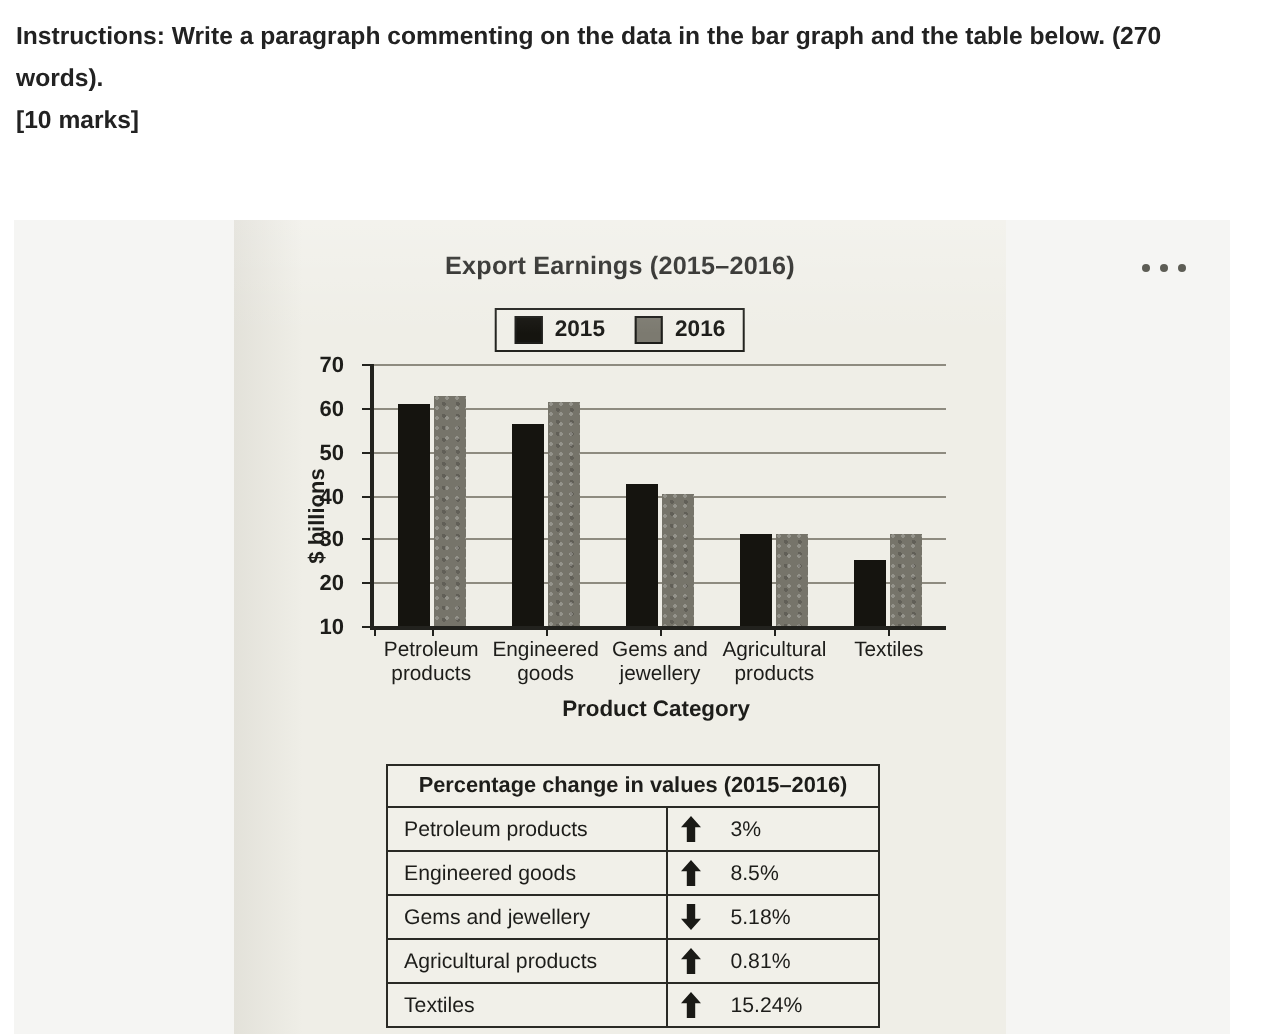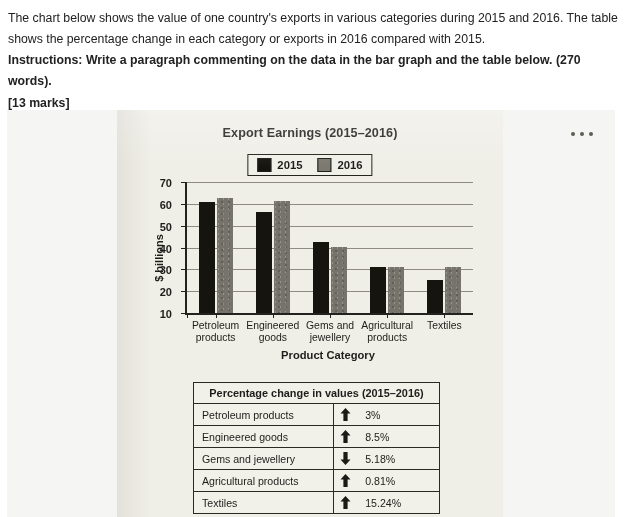--- a/index.html
+++ b/index.html
@@ -246,23 +246,22 @@
     width: 11px;
     height: 13px;
     flex: none;
   }
   .arrow svg { display: block; }
 </style>
 </head>
 <body>
 
 <div class="prompt">
-  <p class="para">The chart below shows the value of one country's exports in various categories during 2015 and 2016. The table shows the percentage change in each category or exports in 2016 compared with 2015.</p>
   <p class="para bold">Instructions: Write a paragraph commenting on the data in the bar graph and the table below. (270 words).</p>
-  <p class="para bold">[13 marks]</p>
+  <p class="para bold">[10 marks]</p>
 </div>
 
 <div class="card">
 
   <div class="dots-menu">
     <i></i>
     <i></i>
     <i></i>
   </div>
 

